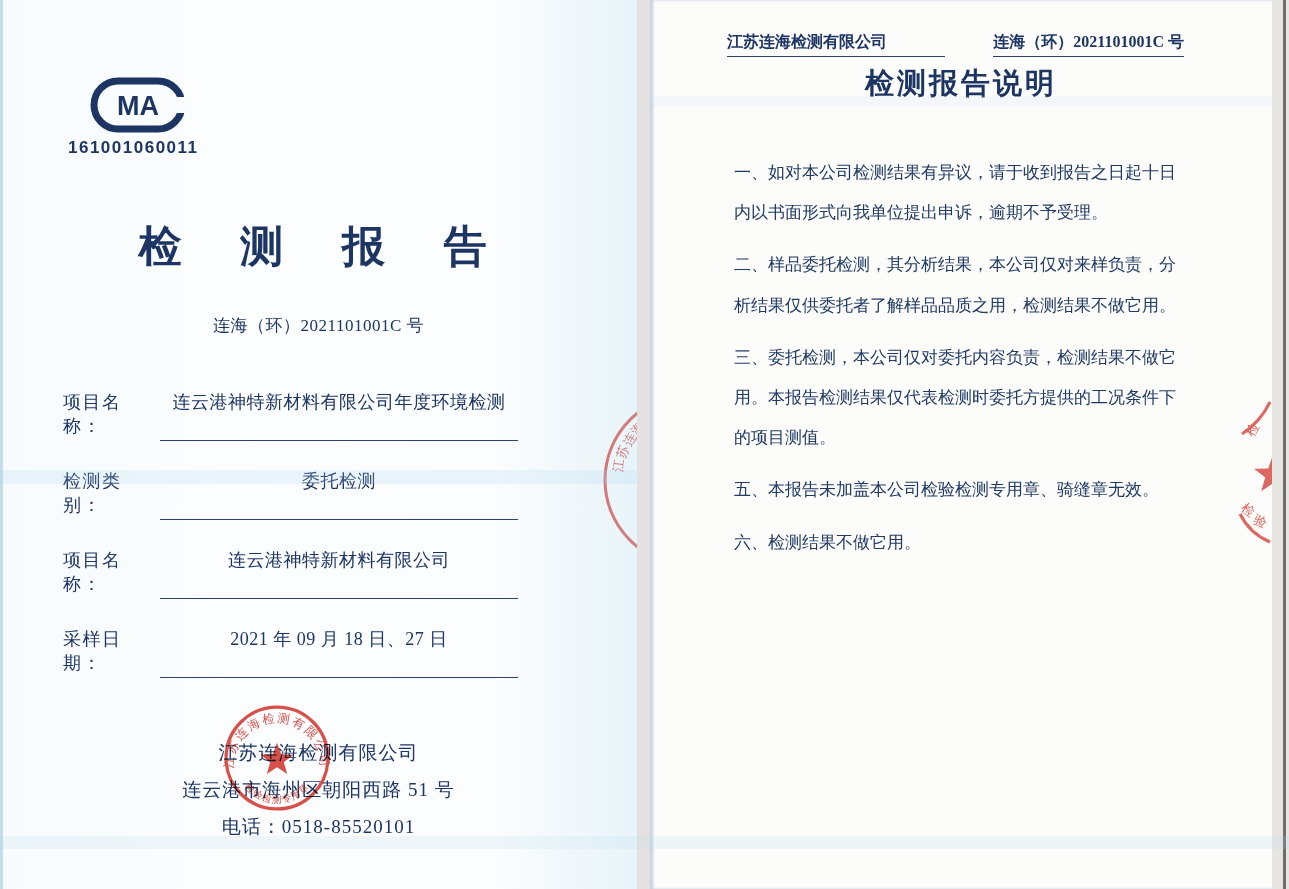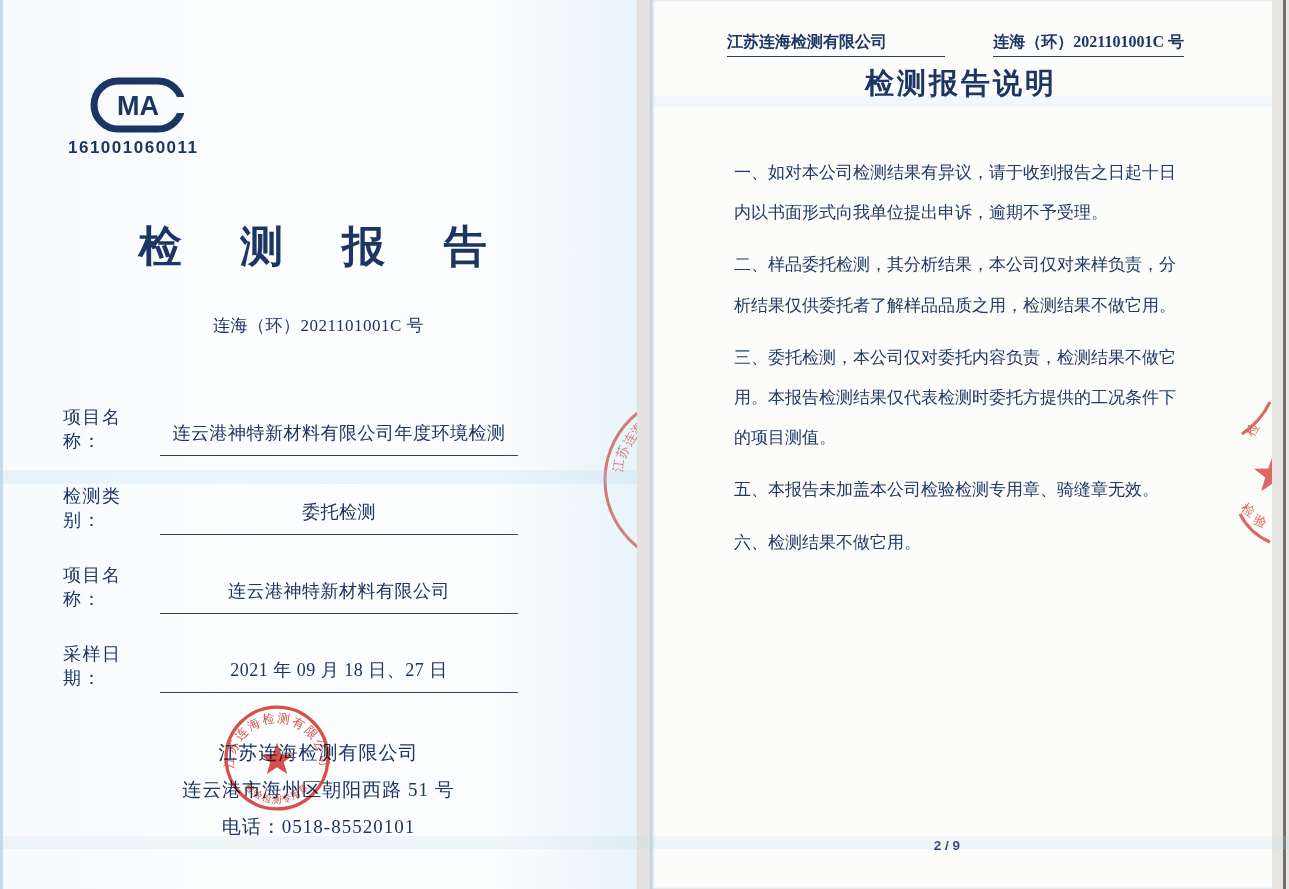--- a/index.html
+++ b/index.html
@@ -38,21 +38,21 @@
 
   
   .ink{color:#1d3563;}
   .cma{left:90px;top:76px;width:96px;height:58px;}
   .cma-num{left:68px;top:138px;font-size:17px;font-weight:bold;letter-spacing:1.5px;color:#1d3563;
     font-family:"Liberation Sans","DejaVu Sans",sans-serif;}
   .l-title{left:0;top:218px;width:637px;text-align:center;
     font-size:43px;font-weight:bold;letter-spacing:24px;padding-left:12px;box-sizing:border-box;}
   .l-repno{left:0;top:314px;width:637px;text-align:center;font-size:17px;letter-spacing:.5px;}
   .fields{left:63px;top:390px;width:455px;}
-  .frow{display:flex;align-items:flex-end;margin-bottom:28px;margin-top:15px;}
+  .frow{display:flex;margin-bottom:28px;}
   .flabel{flex:none;width:97px;font-size:18px;letter-spacing:1.5px;padding-bottom:3px;color:#1d3563;}
   .fvalue{flex:1;text-align:center;font-size:18px;color:#1d3563;letter-spacing:.5px;
     border-bottom:1.6px solid #2c3f66;padding-bottom:10px;white-space:nowrap;}
   .l-footer{left:0;top:734px;width:637px;text-align:center;line-height:37px;
     font-size:19px;letter-spacing:1px;color:#1d3563;}
   .stamp-main{left:221px;top:702px;width:112px;height:112px;mix-blend-mode:multiply;opacity:.92;}
   .stamp-edge-left{left:585px;top:392px;width:52px;height:172px;mix-blend-mode:multiply;opacity:.85;}
 
   
   .r-header{left:77px;right:88px;top:32px;display:flex;justify-content:space-between;
@@ -148,21 +148,20 @@
   <div class="abs r-title">检测报告说明</div>
 
   <div class="abs r-body">
     <p>一、如对本公司检测结果有异议，请于收到报告之日起十日内以书面形式向我单位提出申诉，逾期不予受理。</p>
     <p>二、样品委托检测，其分析结果，本公司仅对来样负责，分析结果仅供委托者了解样品品质之用，检测结果不做它用。</p>
     <p>三、委托检测，本公司仅对委托内容负责，检测结果不做它用。本报告检测结果仅代表检测时委托方提供的工况条件下的项目测值。</p>
     <p>五、本报告未加盖本公司检验检测专用章、骑缝章无效。</p>
     <p>六、检测结果不做它用。</p>
   </div>
 
-  <div class="abs r-pageno">2 / 9</div>
 
   <svg class="abs stamp-edge-right" viewBox="0 0 40 150">
     <path d="M 38 4 A 80 80 0 0 1 10 36" fill="none" stroke="#d8423a" stroke-width="3"></path>
     <text x="14" y="40" font-size="13" fill="#d8423a" transform="rotate(-60 17 34)">检</text>
     <polygon fill="#d8423a" points="41,57 45.8,70.4 60,70.8 48.8,79.5 52.8,93.2 41,85.2 29.2,93.2 33.2,79.5 22,70.8 36.2,70.4"></polygon>
     <text x="10" y="114" font-size="13" fill="#d8423a" transform="rotate(36 13 110)">检</text>
     <text x="22" y="126" font-size="13" fill="#d8423a" transform="rotate(26 25 122)">验</text>
     <path d="M 8 116 A 60 60 0 0 0 38 144" fill="none" stroke="#d8423a" stroke-width="3"></path>
   </svg>
 </div>

